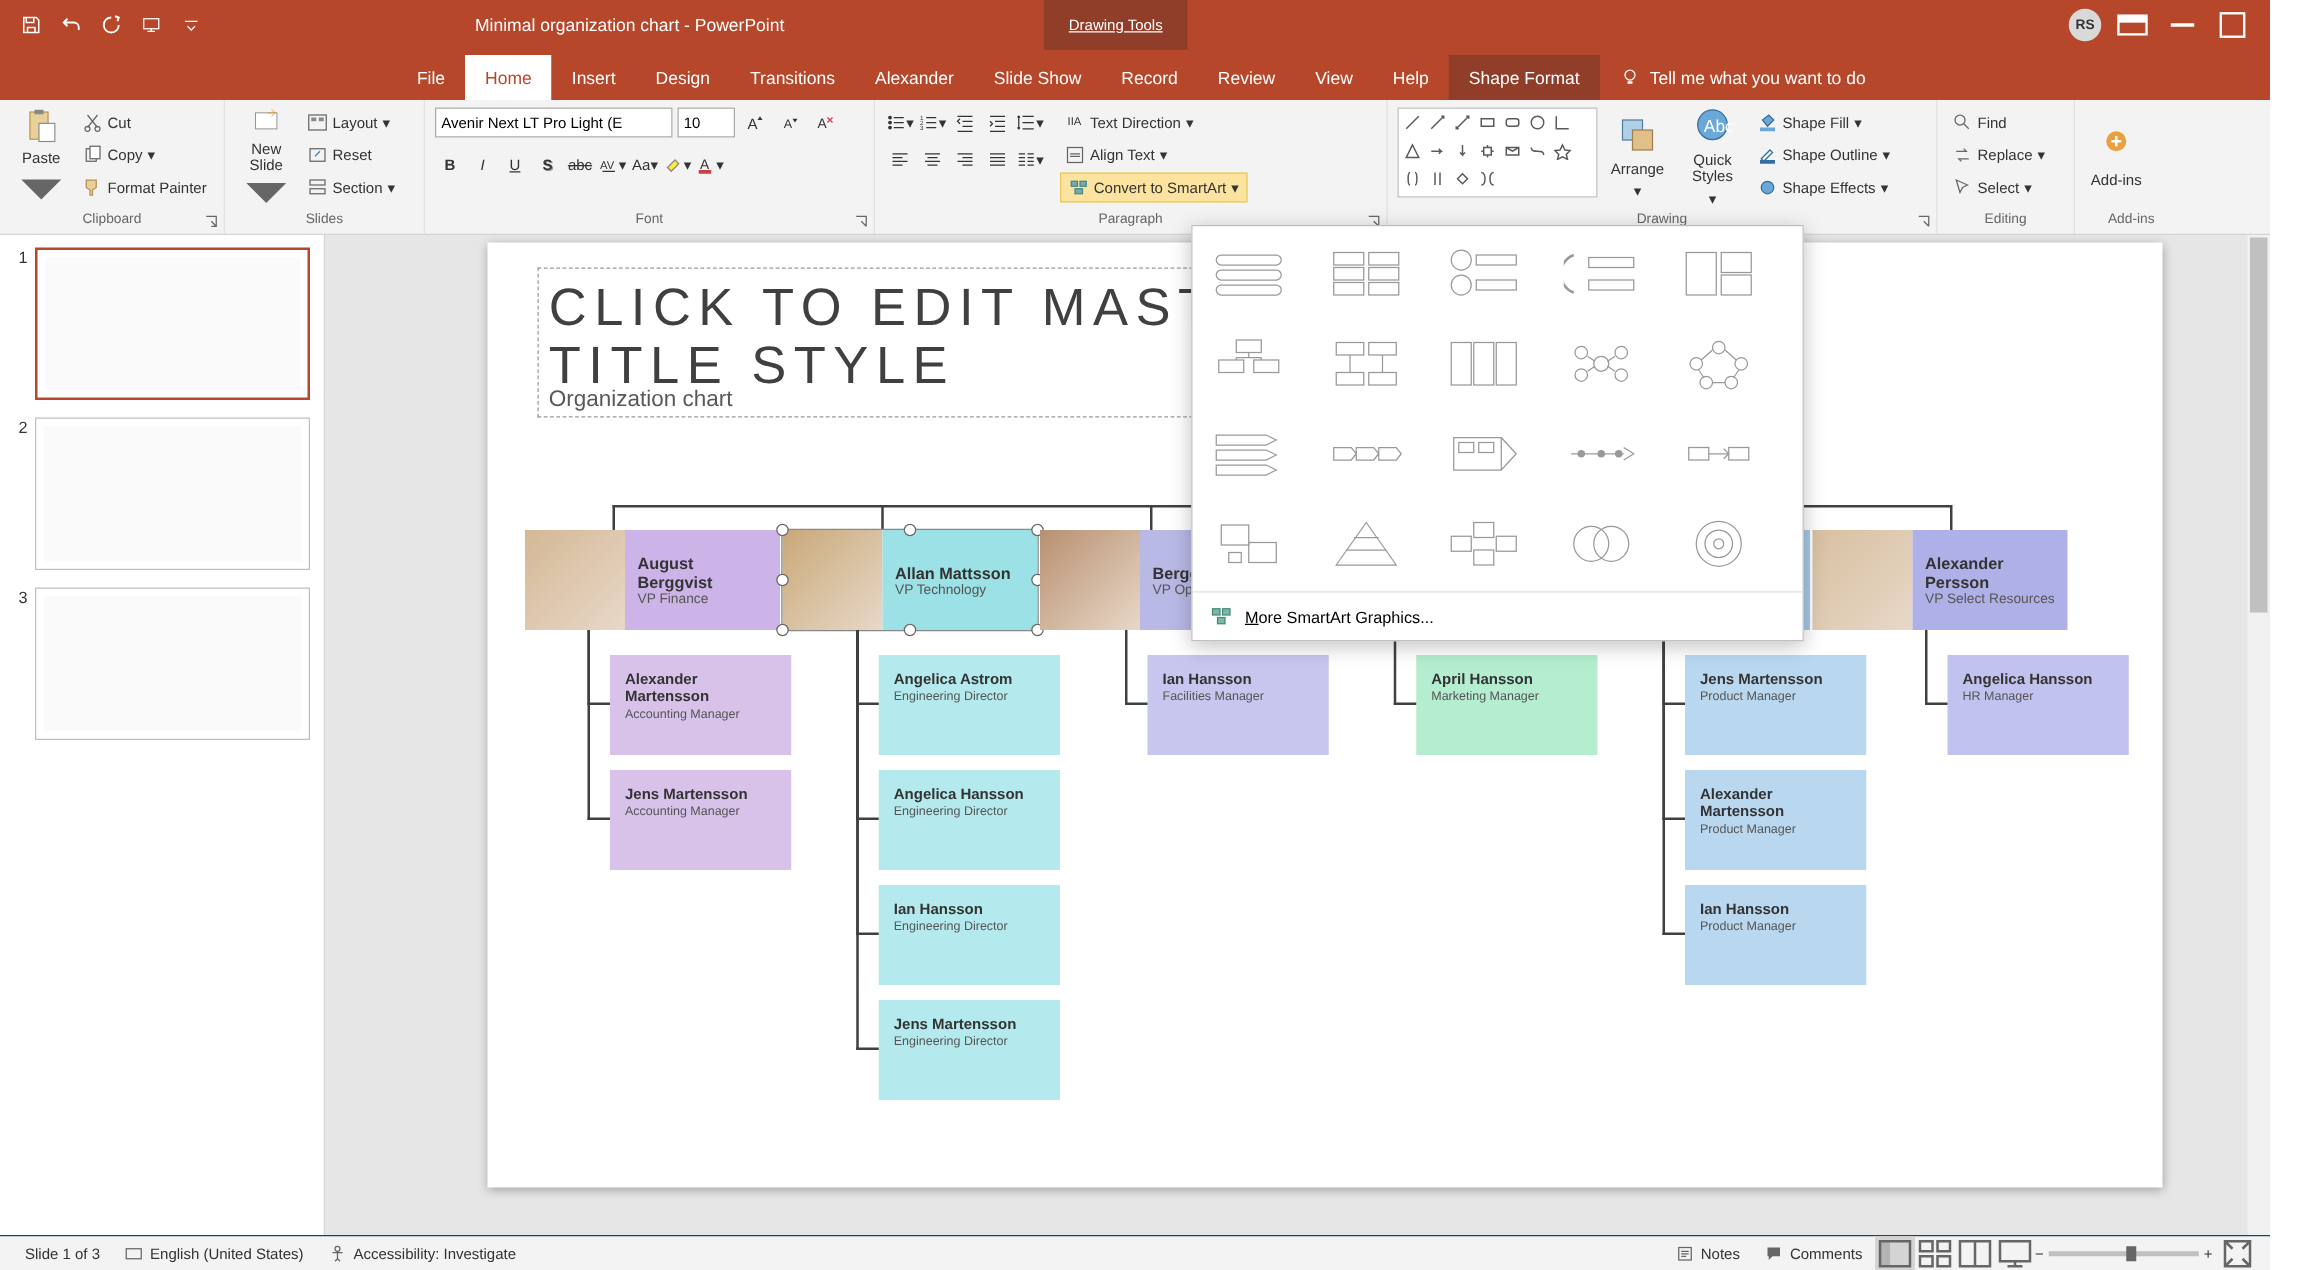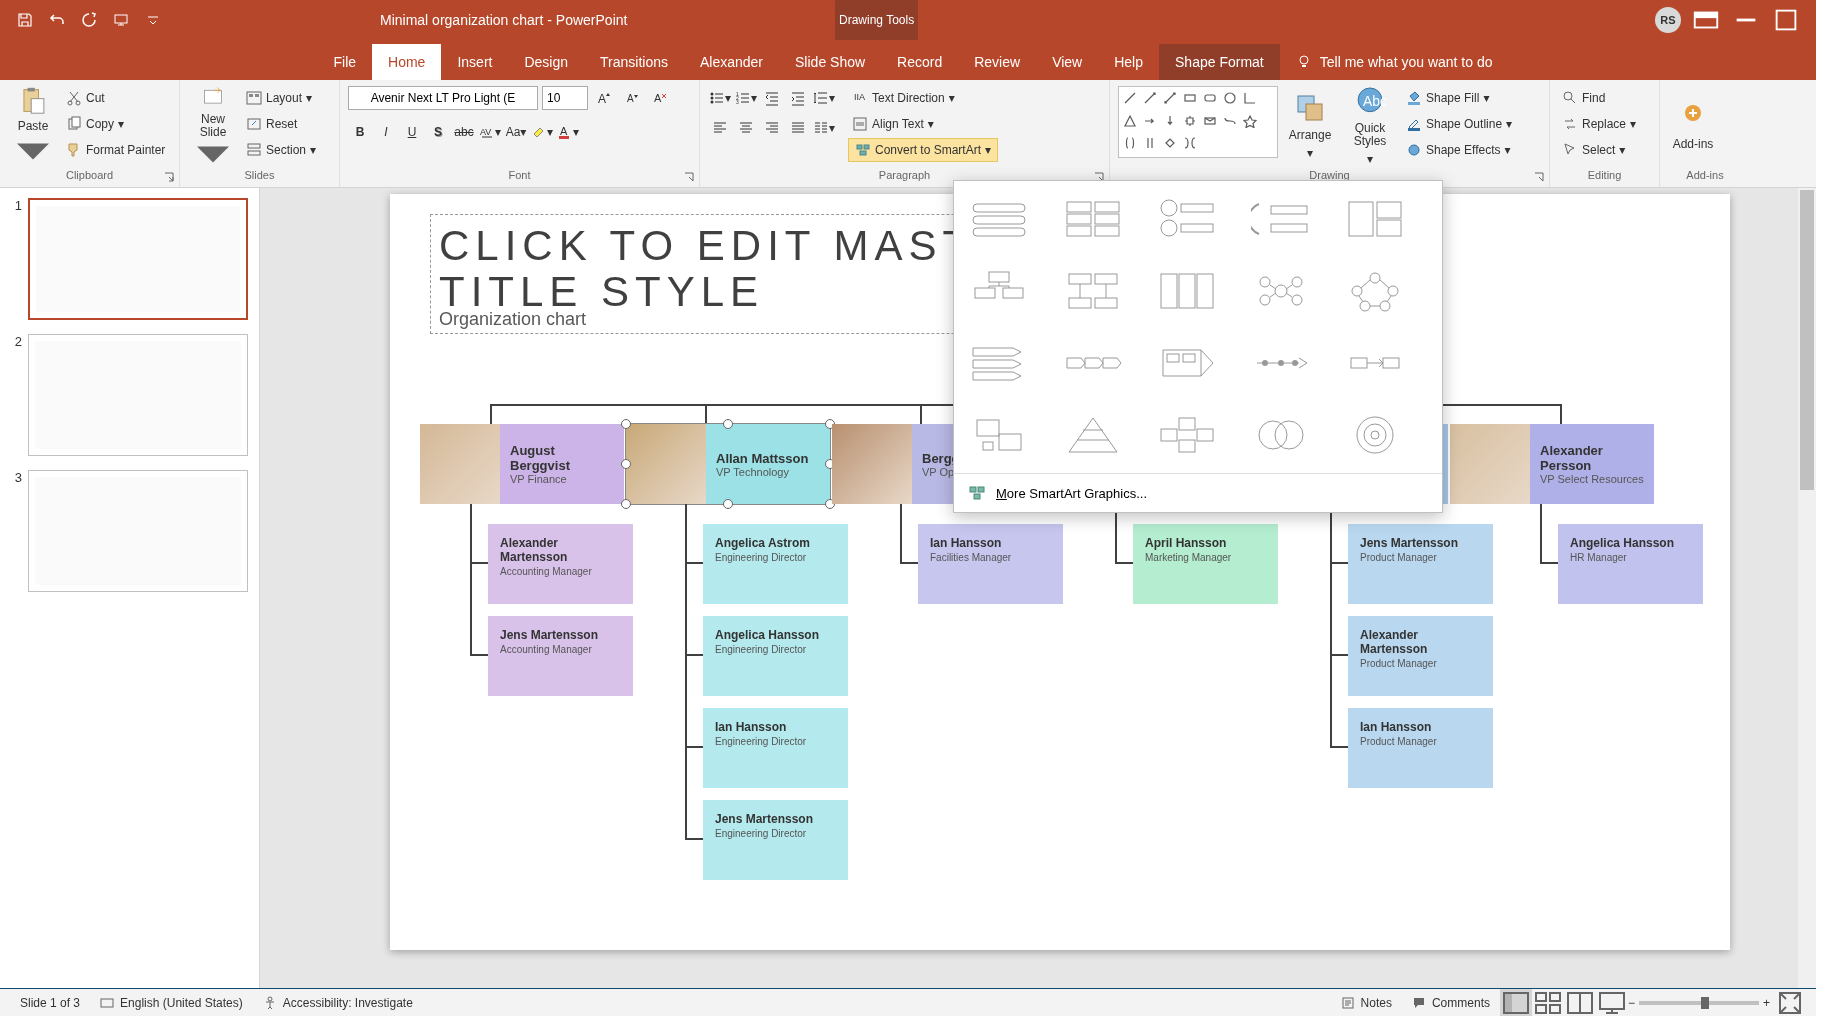--- a/index.html
+++ b/index.html
@@ -7,21 +7,21 @@
 .app{width:1816px;height:1016px;position:relative;background:#fff;}
 
 
 .titlebar{height:40px;background:#b7472a;display:flex;align-items:center;color:#fff;position:relative;}
 .titlebar-bg{position:absolute;inset:0;background:linear-gradient(to right,#b7472a 0%,#b7472a 70%,#c85a3f 90%,#b7472a 100%);opacity:0.95;}
 .titlebar > *{position:relative;z-index:1;}
 .qat{display:flex;align-items:center;gap:2px;padding-left:10px;}
 .qat-btn{width:30px;height:30px;display:flex;align-items:center;justify-content:center;cursor:pointer;}
 .qat-btn svg{width:16px;height:16px;}
 .doctitle{position:absolute;left:380px;font-size:14px;color:#fff;}
-.contextual-tab{position:absolute;left:835px;top:0;height:40px;padding:0 4px;display:flex;align-items:center;background:#903e2a;font-size:12px;}
+.contextual-tab{position:absolute;left:835px;top:0;height:40px;padding:0 20px;display:flex;align-items:center;background:#903e2a;font-size:12px;text-decoration:underline;}
 .win-controls{position:absolute;right:0;display:flex;align-items:center;gap:10px;padding-right:15px;}
 .avatar{width:26px;height:26px;border-radius:50%;background:#d9d9d9;color:#333;display:flex;align-items:center;justify-content:center;font-size:11px;font-weight:600;}
 .win-btn{width:30px;height:30px;display:flex;align-items:center;justify-content:center;}
 
 
 .tabrow{height:40px;background:#b7472a;display:flex;align-items:flex-end;padding-left:10px;justify-content:center;}
 .tab{padding:10px 16px;font-size:14px;color:#fff;cursor:pointer;}
 .tab.active{background:#fff;color:#b7472a;}
 .tab.context{background:#903e2a;}
 .tellme{display:flex;align-items:center;gap:8px;padding:10px 16px;color:#fff;font-size:14px;}
@@ -262,21 +262,21 @@
                 <rect x="2" y="9" width="12" height="4" fill="none" stroke="#666"></rect>
               </svg><span>Section</span> ▾</div>
         </div>
       </div>
       <div class="rgroup-label">Slides</div>
     </div>
 
     <div class="rgroup" style="width:360px">
       <div class="rgroup-content" style="flex-direction:column;gap:6px">
         <div class="font-combo">
-          <input style="width: 190px; text-align: center;" value="Avenir Next LT Pro Light (E">
+          <input style="width: 190px;" value="Avenir Next LT Pro Light (E">
           <input style="width: 46px;" value="10">
           <div class="iconbtn">
               <svg viewBox="0 0 16 16">
                 <text x="2" y="13" font-size="12" fill="#333">A</text>
                 <path d="M12 3l2 3h-4z" fill="#333"></path>
               </svg>
             </div>
           <div class="iconbtn">
               <svg viewBox="0 0 16 16">
                 <text x="3" y="12" font-size="10" fill="#333">A</text>

